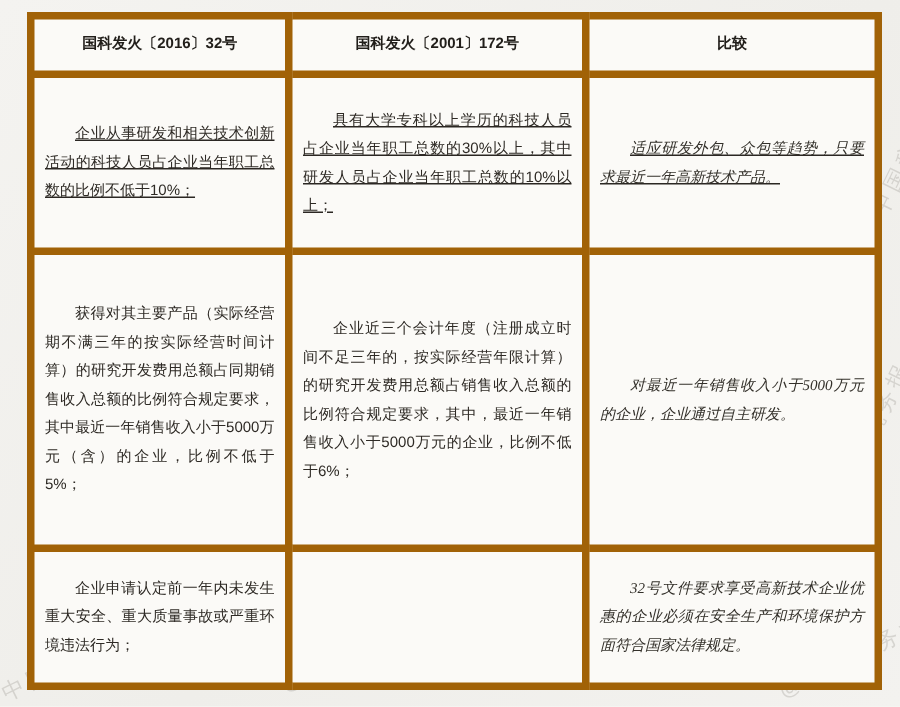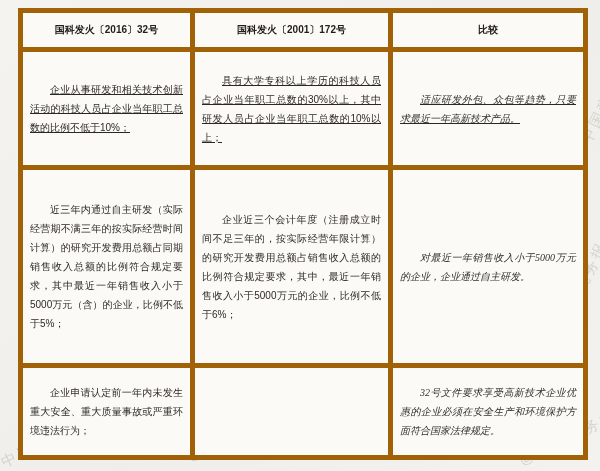--- a/index.html
+++ b/index.html
@@ -126,21 +126,21 @@
       <td class="doc-cell">
         <p>具有大学专科以上学历的科技人员占企业当年职工总数的30%以上，其中研发人员占企业当年职工总数的10%以上；</p>
       </td>
       <td class="cmp-cell">
         <p>适应研发外包、众包等趋势，只要求最近一年高新技术产品。</p>
       </td>
     </tr>
 
     <tr class="r-2">
       <td class="doc-cell">
-        <p>近三年内通过自主研发（实际经营期不满三年的按实际经营时间计算）的研究开发费用总额占同期销售收入总额的比例符合规定要求，其中最近一年销售收入小于5000万元（含）的企业，比例不低于5%；</p>
+        <p>获得对其主要产品（实际经营期不满三年的按实际经营时间计算）的研究开发费用总额占同期销售收入总额的比例符合规定要求，其中最近一年销售收入小于5000万元（含）的企业，比例不低于5%；</p>
       </td>
       <td class="doc-cell">
         <p>企业近三个会计年度（注册成立时间不足三年的，按实际经营年限计算）的研究开发费用总额占销售收入总额的比例符合规定要求，其中，最近一年销售收入小于5000万元的企业，比例不低于6%；</p>
       </td>
       <td class="cmp-cell">
         <p>对最近一年销售收入小于5000万元的企业，企业通过自主研发。</p>
       </td>
     </tr>
 
 

